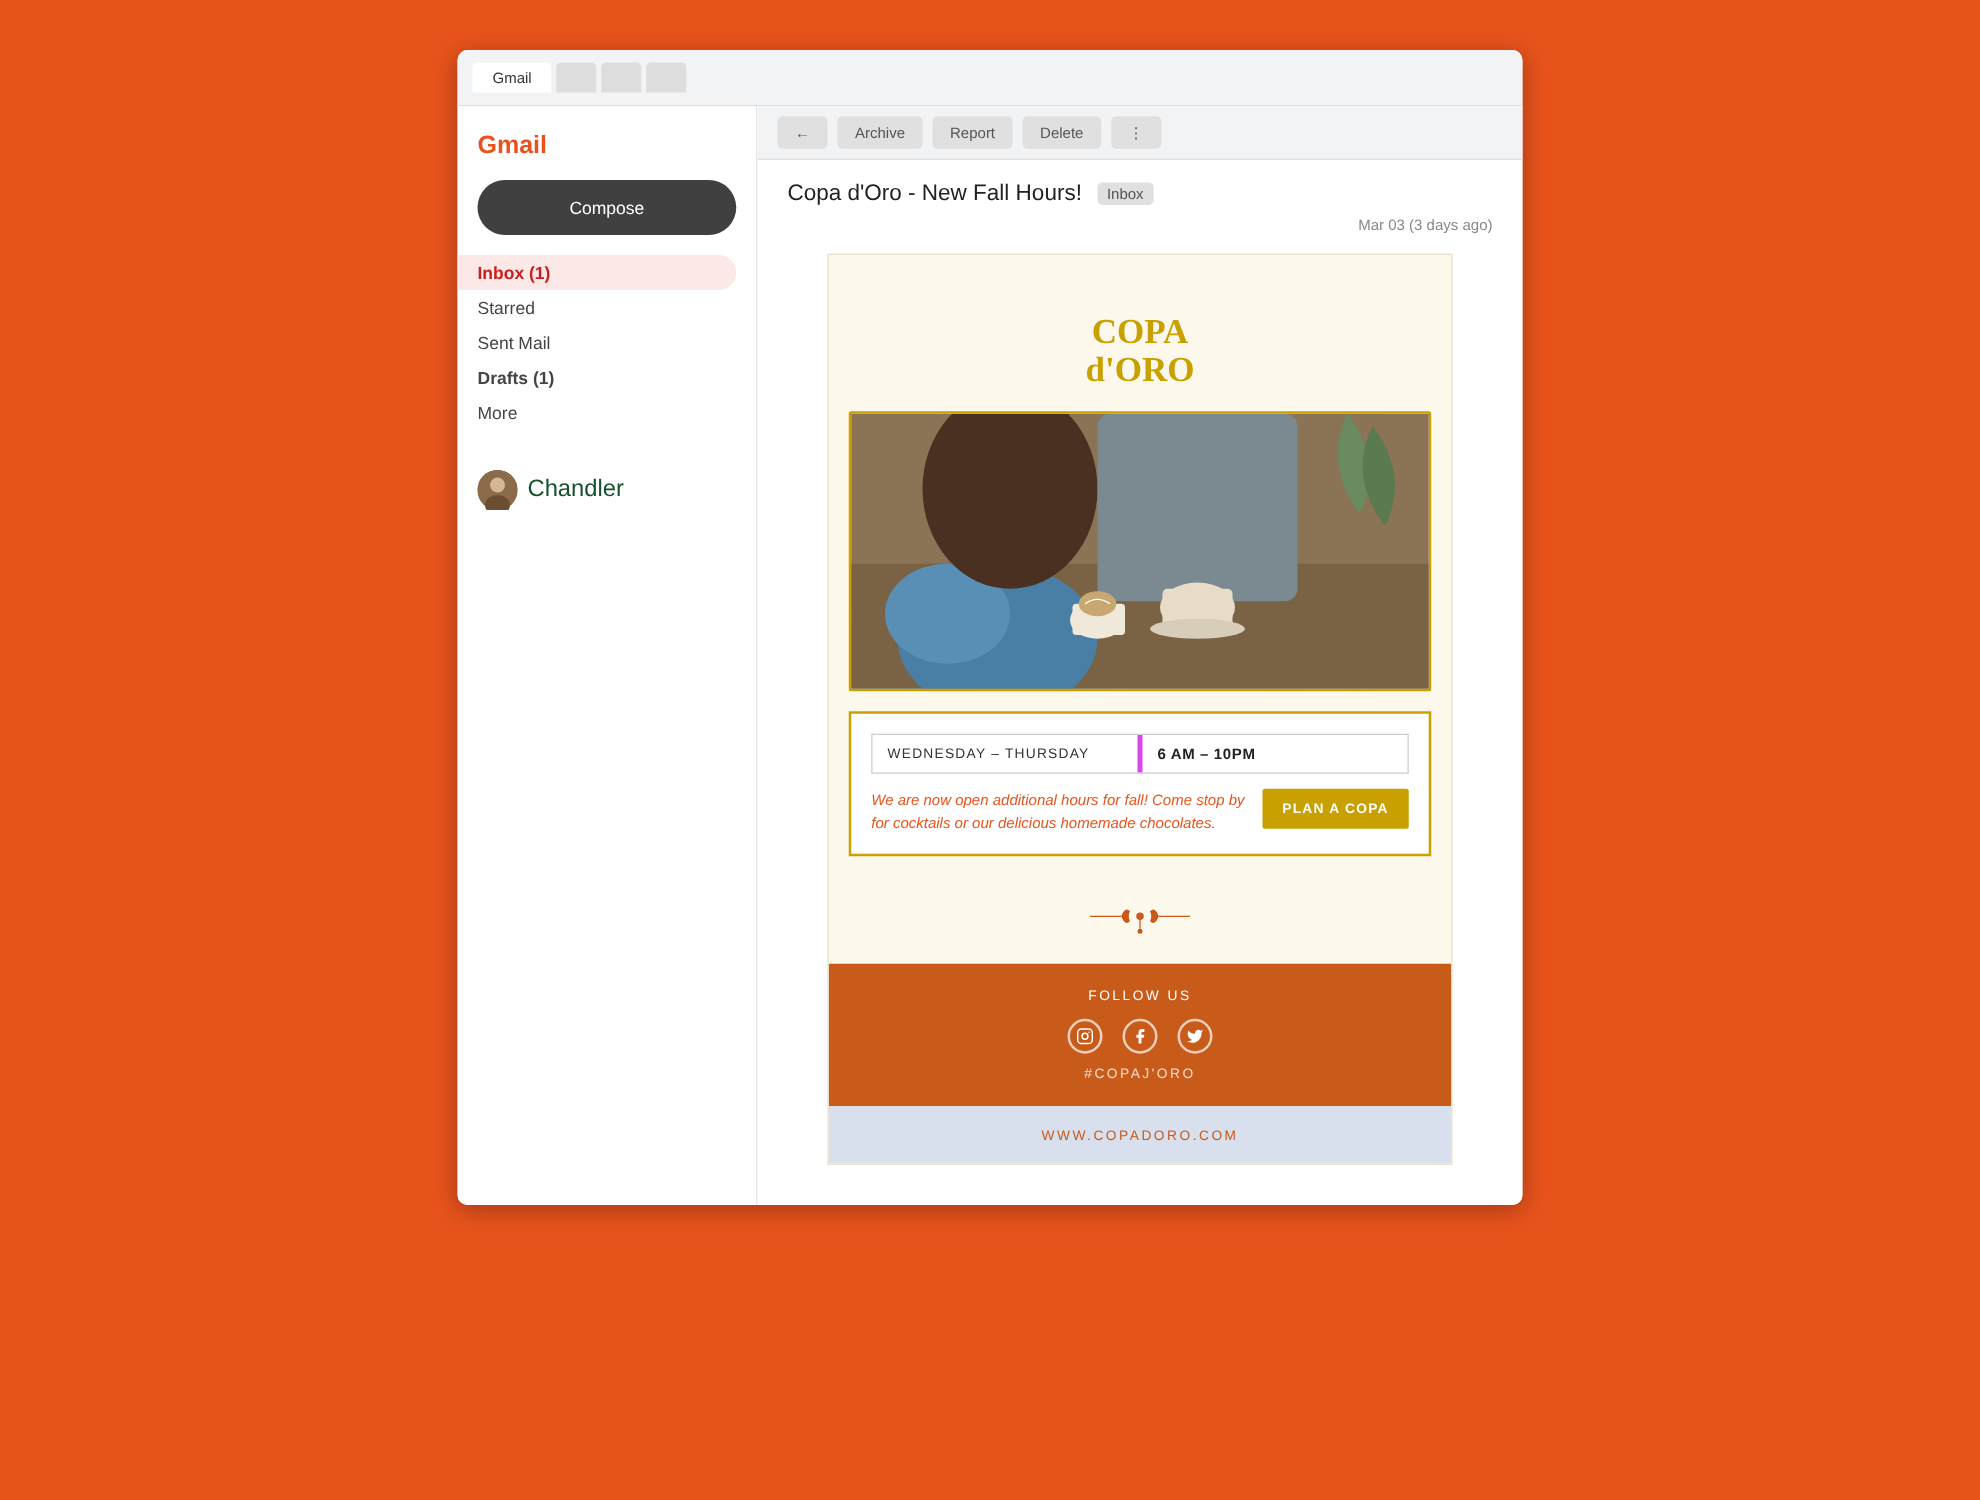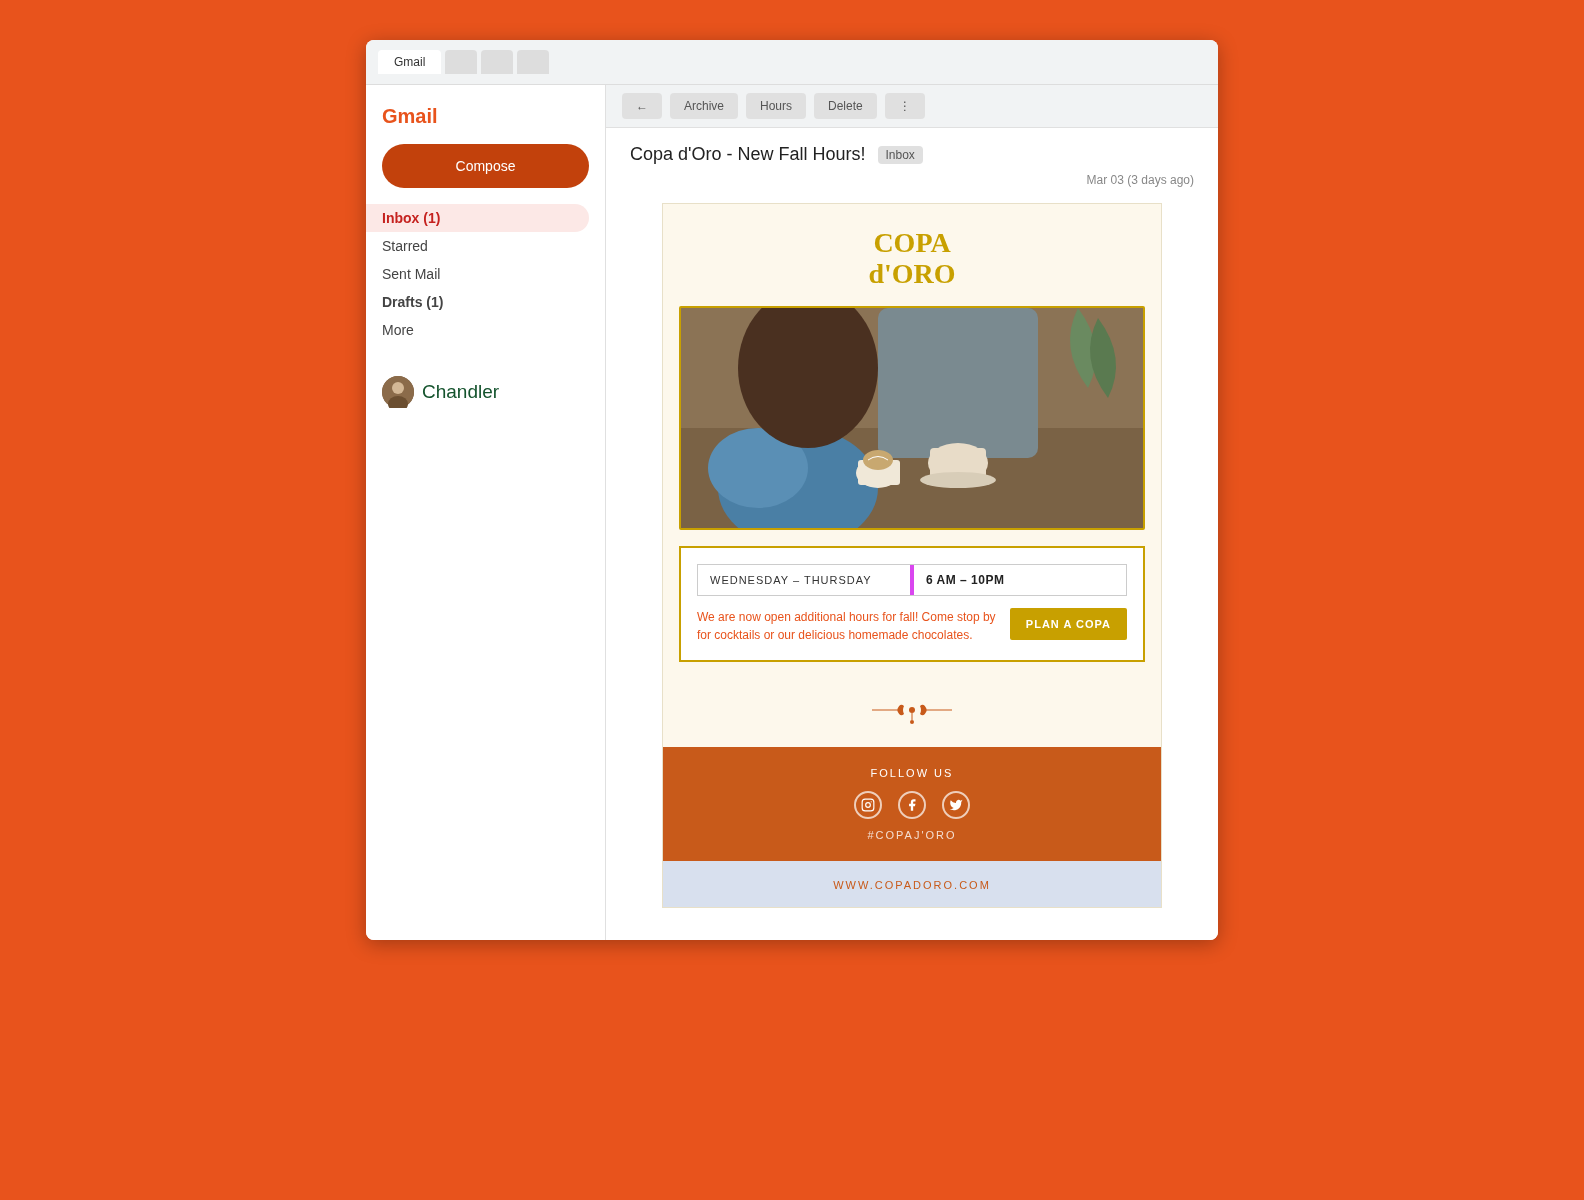--- a/index.html
+++ b/index.html
@@ -59,21 +59,21 @@
       border-right: 1px solid #e0e0e0;
     }
     .gmail-logo {
       color: #E8531C;
       font-size: 20px;
       font-weight: bold;
       padding: 8px 16px 16px 16px;
       cursor: pointer;
     }
     .compose-btn {
-      background: #c2410c;
+      background: #404040;
       color: #fff;
       border: none;
       border-radius: 24px;
       padding: 14px 24px;
       font-size: 14px;
       font-weight: 500;
       margin: 0 16px 16px 16px;
       cursor: pointer;
       width: calc(100% - 32px);
       text-align: center;
@@ -177,20 +177,21 @@
       max-width: 500px;
       margin: 0 auto;
       border: 1px solid #e8e0c8;
       overflow: hidden;
       background: #fdf8ec;
     }
     .card-header {
       background: #fdf8ec;
       padding: 24px 16px 16px 16px;
       text-align: center;
+      margin-top: 23px;
     }
     .logo-text-copa {
       color: #C8A000;
       font-size: 28px;
       font-weight: 900;
       font-family: Georgia, serif;
       line-height: 1.1;
     }
     .logo-text-doro {
       color: #C8A000;
@@ -261,20 +262,21 @@
     .card-bottom-row {
       display: flex;
       gap: 12px;
       align-items: flex-start;
     }
     .card-description {
       flex: 1;
       font-size: 12px;
       color: #E8531C;
       line-height: 1.5;
+      font-style: italic;
     }
     .plan-visit-btn {
       background: #C8A000;
       color: #fff;
       border: none;
       padding: 10px 16px;
       font-size: 11px;
       font-weight: 700;
       letter-spacing: 1px;
       cursor: pointer;
@@ -383,21 +385,21 @@
         </div>
         <span class="user-name">Chandler</span>
       </div>
     </div>
 
     <div class="email-area">
 
       <div class="email-toolbar">
         <button class="toolbar-btn">←</button>
         <button class="toolbar-btn">Archive</button>
-        <button class="toolbar-btn">Hours</button>
+        <button class="toolbar-btn">Report</button>
         <button class="toolbar-btn">Delete</button>
         <button class="toolbar-btn">⋮</button>
       </div>
 
       <div class="email-header">
         <span class="email-subject">Copa d'Oro - New Fall Hours!</span>
         <span class="inbox-badge">Inbox</span>
       </div>
 
       <div class="email-meta">

